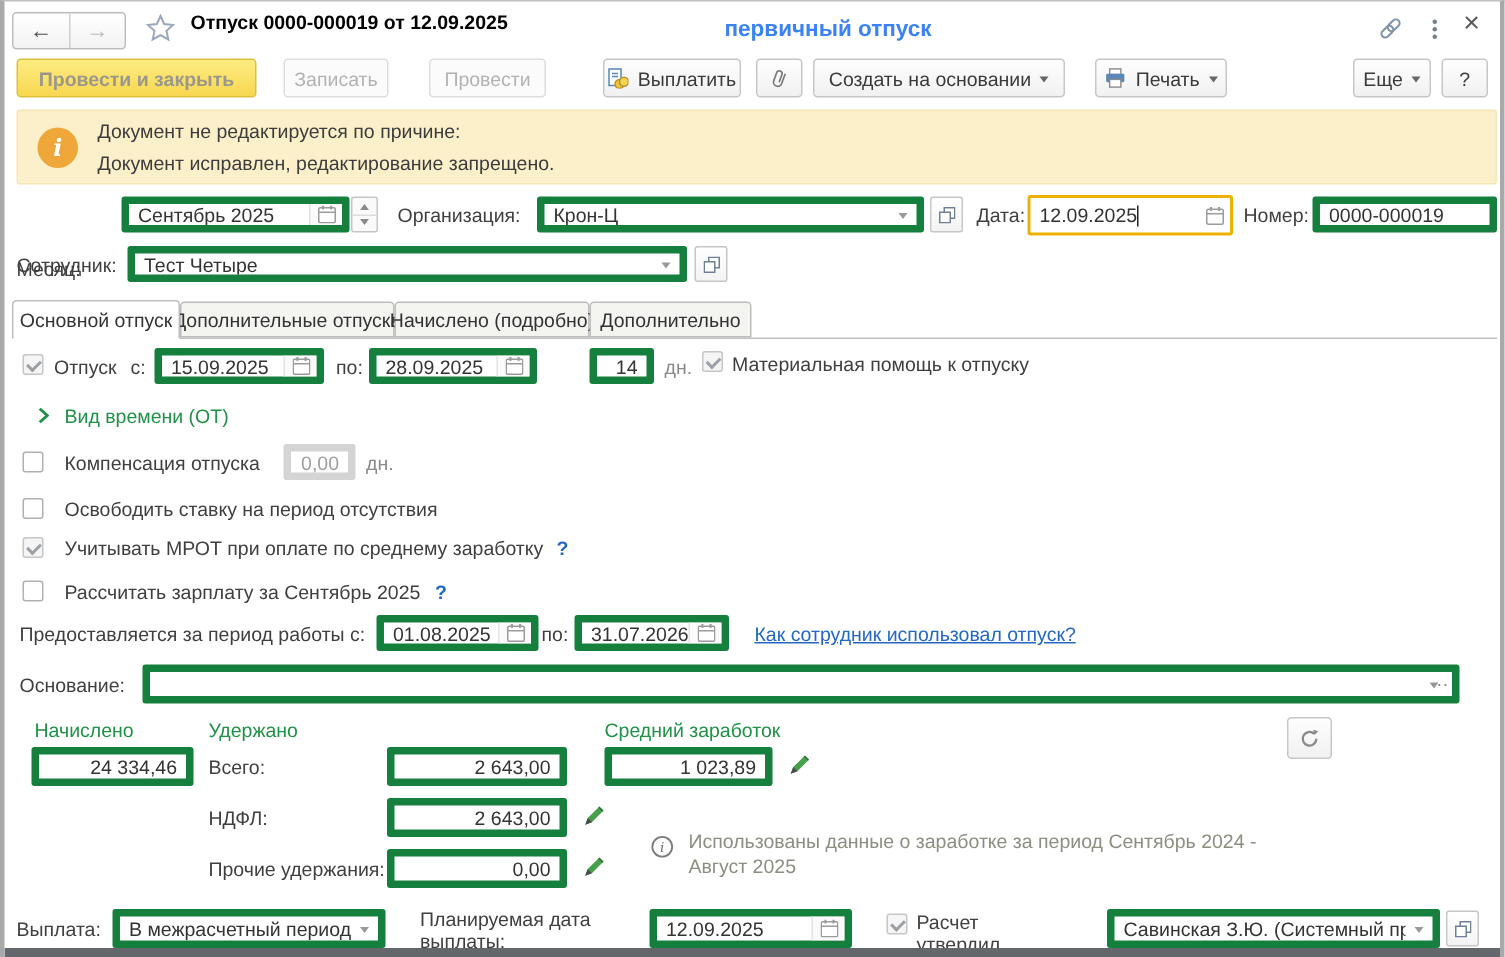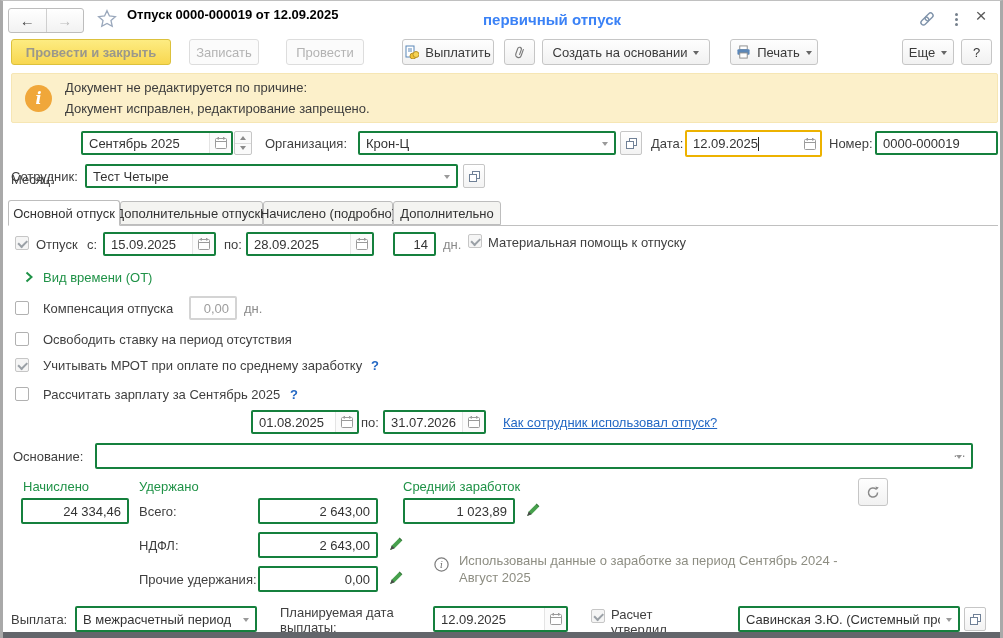--- a/index.html
+++ b/index.html
@@ -22,21 +22,21 @@
     position:absolute;height:26px;box-sizing:border-box;border:1px solid #c6c6c6;border-radius:3px;
     background:linear-gradient(#fefefe,#f1f1f1);display:flex;align-items:center;justify-content:center;
     gap:6px;padding:0 10px;color:#3a3a3a;cursor:pointer;white-space:nowrap;
   }
   .btn.disabled{color:#b3b3b3;background:#fbfbfb;border-color:#dddddd;cursor:default;}
   .btn.primary{background:linear-gradient(#fdec82,#f8d750);border-color:#dcc13c;color:#9b988b;font-weight:700;}
   .btn.icononly{padding:0 7px;}
   .caret-down{width:0;height:0;border:3.5px solid transparent;border-top:4.5px solid #666;margin-top:4px;flex:none;}
   
   .fld{
-    position:absolute;height:24px;box-sizing:border-box;border:2px solid #15803d;border-radius:2px;
+    position:absolute;height:24px;box-sizing:border-box;border:5px solid #15803d;border-radius:2px;
     background:#fff;display:flex;align-items:center;padding:0 0 0 6px;overflow:hidden;
   }
   .fld .val{white-space:nowrap;overflow:hidden;color:#333;}
   .fld.num{justify-content:flex-end;}
   .fld.num .val{margin-right:6px;}
   .fld.dis .val{color:#9d9d9d;}
   .fld.focus{border:2px solid #edb200;height:27px;}
   .calbtn{margin-left:auto;align-self:stretch;width:21px;flex:none;display:flex;align-items:center;justify-content:center;border-left:1px solid #e4e4e4;background:#fbfbfb;cursor:pointer;}
   .dda{margin-left:auto;align-self:stretch;width:18px;flex:none;display:flex;align-items:center;justify-content:center;cursor:pointer;}
   .dda::after{content:"";width:0;height:0;border:3.5px solid transparent;border-top:4.5px solid #9a9a9a;margin-top:4px;}
@@ -262,21 +262,21 @@
     <span class="calbtn">
       <svg width="12" height="12" viewBox="0 0 12 12">
           <rect x="0.5" y="1.5" width="11" height="10" rx="1" fill="#fff" stroke="#9b9b9b"></rect>
           <line x1="0.5" y1="4.5" x2="11.5" y2="4.5" stroke="#9b9b9b"></line>
           <rect x="2.6" y="0" width="1.4" height="2.6" fill="#9b9b9b"></rect>
           <rect x="8" y="0" width="1.4" height="2.6" fill="#9b9b9b"></rect>
         </svg>
     </span>
   </div>
   <span class="lbl" style="left:221px;top:236px;">по:</span>
-  <div class="fld" style="left:243px;top:231px;width:128px;">
+  <div class="fld" style="left:243px;top:231px;width:112px;">
     <span class="val">28.09.2025</span>
     <span class="calbtn">
       <svg width="12" height="12" viewBox="0 0 12 12">
           <rect x="0.5" y="1.5" width="11" height="10" rx="1" fill="#fff" stroke="#9b9b9b"></rect>
           <line x1="0.5" y1="4.5" x2="11.5" y2="4.5" stroke="#9b9b9b"></line>
           <rect x="2.6" y="0" width="1.4" height="2.6" fill="#9b9b9b"></rect>
           <rect x="8" y="0" width="1.4" height="2.6" fill="#9b9b9b"></rect>
         </svg>
     </span>
   </div>
@@ -305,20 +305,21 @@
   <span class="lbl" style="left:40px;top:331px;">Освободить ставку на период отсутствия</span>
 
   <span class="cb ck dis" style="left:12px;top:357px;"></span>
   <span class="lbl" style="left:40px;top:357px;">Учитывать МРОТ при оплате по среднему заработку</span>
   <span class="q" style="left:368px;top:357px;">?</span>
 
   <span class="cb" style="left:12px;top:386px;"></span>
   <span class="lbl" style="left:40px;top:386px;">Рассчитать зарплату за Сентябрь 2025</span>
   <span class="q" style="left:287px;top:386px;">?</span>
 
+  <span class="lbl" style="left:10px;top:414px;">Предоставляется за период работы с:</span>
   <div class="fld" style="left:248px;top:409px;width:108px;">
     <span class="val">01.08.2025</span>
     <span class="calbtn">
       <svg width="12" height="12" viewBox="0 0 12 12">
           <rect x="0.5" y="1.5" width="11" height="10" rx="1" fill="#fff" stroke="#9b9b9b"></rect>
           <line x1="0.5" y1="4.5" x2="11.5" y2="4.5" stroke="#9b9b9b"></line>
           <rect x="2.6" y="0" width="1.4" height="2.6" fill="#9b9b9b"></rect>
           <rect x="8" y="0" width="1.4" height="2.6" fill="#9b9b9b"></rect>
         </svg>
     </span>

